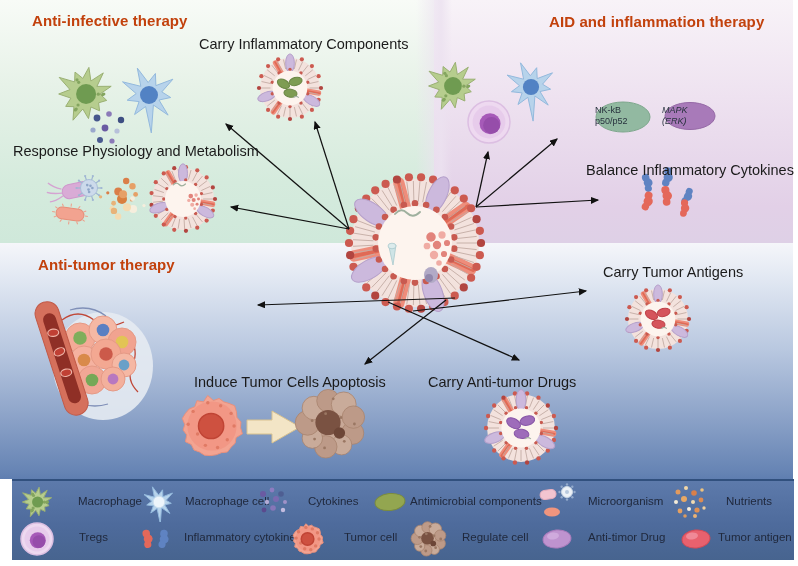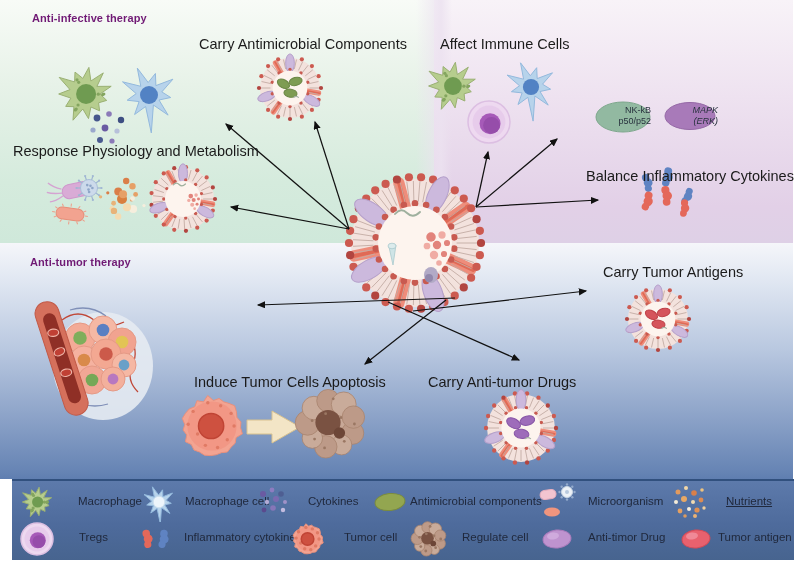--- a/index.html
+++ b/index.html
@@ -8,23 +8,23 @@
   .bg{position:absolute;}
   #bg-green{left:0;top:0;width:434px;height:243px;
     background:linear-gradient(180deg,#f8fbf7 0%,#e7f2e8 35%,#d5ebdd 75%,#cfe8da 100%);}
   #bg-purple{left:434px;top:0;width:359px;height:243px;
     background:linear-gradient(180deg,#f8f3f8 0%,#eee2f0 40%,#e2d0e7 85%,#ded0e6 100%);}
   #bg-blend{left:416px;top:0;width:36px;height:243px;
     background:linear-gradient(90deg,rgba(223,238,228,0) 0%,rgba(236,226,240,.85) 70%,rgba(236,226,240,0) 100%);}
   #bg-blue{left:0;top:243px;width:793px;height:236px;
     background:linear-gradient(180deg,#f5f6fa 0%,#e3e9f3 14%,#b9c8e0 45%,#8aa1c7 75%,#6684b4 97%,#5f7eb0 100%);}
   #art{position:absolute;left:0;top:0;z-index:2;}
-  .title{position:absolute;z-index:3;font-size:11px;font-weight:700;color:#701a75;white-space:nowrap;letter-spacing:.1px;}
+  .title{position:absolute;z-index:3;font-size:15px;font-weight:700;color:#c2410c;white-space:nowrap;letter-spacing:.1px;}
   .lbl{position:absolute;z-index:3;font-size:14.5px;color:#1b1b1b;white-space:nowrap;}
-  .badge-txt{position:absolute;z-index:3;width:56px;text-align:right;font-size:9px;line-height:1.2;color:#28323e;}
+  .badge-txt{position:absolute;z-index:3;width:56px;text-align:left;font-size:9px;line-height:1.2;color:#28323e;}
   #legend-bar{position:absolute;left:12px;top:479px;width:782px;height:81px;z-index:4;
     background:linear-gradient(180deg,#5d7aab 0%,#4e6b9c 55%,#47648f 100%);
     border-top:2px solid #31507e;box-sizing:border-box;}
   .licon{position:absolute;width:40px;height:40px;}
   .llabel{position:absolute;font-size:11.5px;color:#20293d;white-space:nowrap;}
 </style>
 </head>
 <body>
 
 <div id="canvas">
@@ -719,27 +719,27 @@
         <line x1="476" y1="207" x2="557" y2="139" stroke="#111" stroke-width="1.2" marker-end="url(#ah)"></line>
         <line x1="476" y1="207" x2="598" y2="200" stroke="#111" stroke-width="1.2" marker-end="url(#ah)"></line>
         <line x1="455" y1="298" x2="258" y2="305" stroke="#111" stroke-width="1.2" marker-end="url(#ah)"></line>
         <line x1="388" y1="302" x2="519" y2="360" stroke="#111" stroke-width="1.2" marker-end="url(#ah)"></line>
         <line x1="446" y1="300" x2="365" y2="364" stroke="#111" stroke-width="1.2" marker-end="url(#ah)"></line>
         <line x1="413" y1="311" x2="586" y2="291" stroke="#111" stroke-width="1.2" marker-end="url(#ah)"></line>
       </g>
     </svg>
 
   <div class="title" style="left:32px;top:12px;">Anti-infective therapy</div>
-  <div class="title" style="left:30px;top:256px;">Anti-tumor therapy</div>
+  <div class="title" style="left:549px;top:13px;">AID and inflammation therapy</div>
+  <div class="title" style="left:38px;top:256px;">Anti-tumor therapy</div>
 
-  <div class="lbl" style="left:199px;top:36px;">Carry Antimicrobial Components</div>
+  <div class="lbl" style="left:199px;top:36px;">Carry Inflammatory Components</div>
   <div class="lbl" style="left:13px;top:143px;">Response Physiology and Metabolism</div>
 
-  <div class="lbl" style="left:440px;top:36px;">Affect Immune Cells</div>
-  <div class="lbl" style="left:586px;top:168px;">Balance Inflammatory Cytokines</div>
+  <div class="lbl" style="left:586px;top:162px;">Balance Inflammatory Cytokines</div>
   <div class="badge-txt" style="left:595px;top:105px;">
     <div>NK-kB</div>
     <div>p50/p52</div>
   </div>
   <div class="badge-txt" style="left:662px;top:105px;font-style:italic;">
     <div>MAPK</div>
     <div>(ERK)</div>
   </div>
 
   <div class="lbl" style="left:194px;top:374px;">Induce Tumor Cells Apoptosis</div>
@@ -809,21 +809,21 @@
         <circle cx="14" cy="17" r="3" fill="#e8a865"></circle>
         <circle cx="23" cy="20" r="2" fill="#f3dbb0"></circle>
         <circle cx="31" cy="18" r="2.4" fill="#dd8b52"></circle>
         <circle cx="10" cy="29" r="2.4" fill="#e5a061"></circle>
         <circle cx="19" cy="27" r="2" fill="#f6eedd"></circle>
         <circle cx="27" cy="28" r="2.6" fill="#e09055"></circle>
         <circle cx="34" cy="26" r="1.7" fill="#f0cf9d"></circle>
         <circle cx="15" cy="34" r="1.8" fill="#dd9b5e"></circle>
         <circle cx="25" cy="34" r="2" fill="#eab275"></circle>
       </svg>
-    <div class="llabel" style="left:714px;top:14px;text-decoration:underline;">Nutrients</div>
+    <div class="llabel" style="left:714px;top:14px;">Nutrients</div>
 
     <svg class="licon" style="left:5px;top:38px;" viewBox="0 0 40 40">
         <g>
           <circle cx="20" cy="20" r="16" fill="#eed9f0" stroke="#dcbfe2" stroke-width="1.5"></circle>
           <circle cx="20" cy="20" r="12.48" fill="#e4c4e8" opacity="0.65"></circle>
           <circle cx="20.8" cy="21.28" r="8" fill="#a65ab8"></circle>
           <circle cx="21.92" cy="22.56" r="6.4" fill="#964daa"></circle>
         </g>
       </svg>
     <div class="llabel" style="left:67px;top:50px;">Tregs</div>

